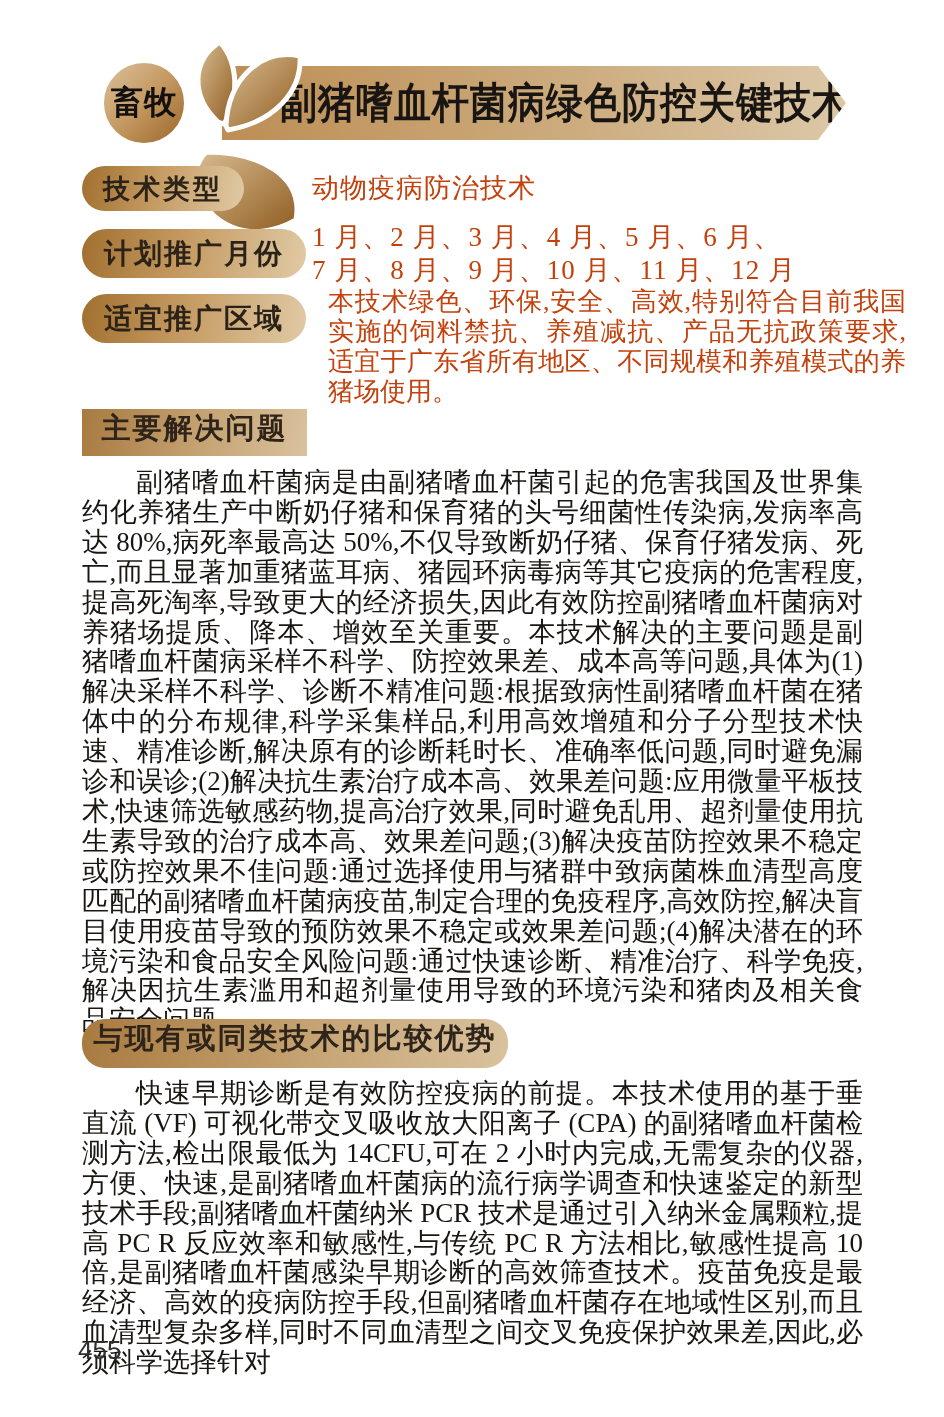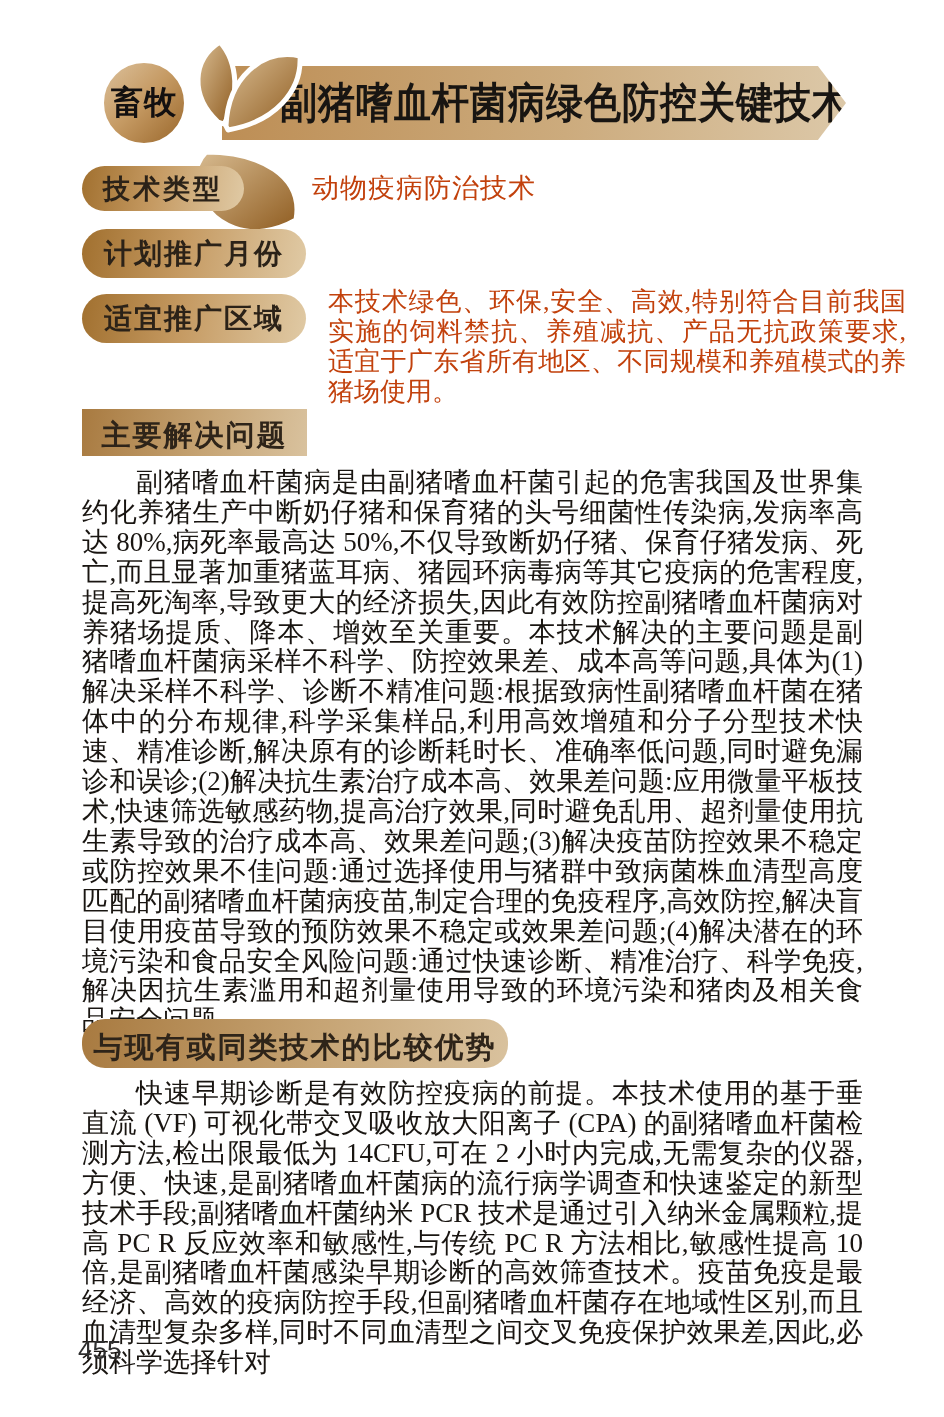--- a/index.html
+++ b/index.html
@@ -53,21 +53,21 @@
 
   .info-value{position:absolute;color:#c2410c;}
   .value-1{left:312px;top:166px;height:45px;line-height:45px;font-size:27px;letter-spacing:1px;}
   .value-2{left:312px;top:221px;font-size:27px;line-height:33px;letter-spacing:1px;}
   .value-3{left:312px;top:287px;width:578px;font-size:26px;line-height:30px;text-align:justify;margin-left:16px;}
 
   
   .head-box{
     position:absolute;
     background:linear-gradient(100deg,#a87a40 0%,#c6a474 55%,#d9c29e 100%);
-    display:flex;align-items:flex-end;justify-content:center;
+    display:flex;align-items:flex-start;justify-content:center;
     font-family:"Liberation Sans","DejaVu Sans",sans-serif;
     font-weight:700;color:#2e2419;font-size:29px;letter-spacing:2px;
   }
   .head-box-1{left:82px;top:409px;width:225px;height:47px;}
   .head-box-2{left:82px;top:1019px;width:426px;height:49px;border-radius:23px;}
 
   
   .para{
     position:absolute;left:82px;width:781px;
     font-size:27px;line-height:29.9px;color:#191511;
@@ -114,20 +114,24 @@
   </div>
 
   <div class="pill pill-1">
     <span>技术类型</span>
   </div>
   <div class="info-value value-1">动物疫病防治技术</div>
 
   <div class="pill pill-2">
     <span>计划推广月份</span>
   </div>
+  <div class="info-value value-2">
+    <div>1 月、2 月、3 月、4 月、5 月、6 月、</div>
+    <div>7 月、8 月、9 月、10 月、11 月、12 月</div>
+  </div>
 
   <div class="pill pill-3">
     <span>适宜推广区域</span>
   </div>
   <div class="info-value value-3">本技术绿色、环保,安全、高效,特别符合目前我国实施的饲料禁抗、养殖减抗、产品无抗政策要求,适宜于广东省所有地区、不同规模和养殖模式的养猪场使用。</div>
 
   <div class="head-box head-box-1">
     <span>主要解决问题</span>
   </div>
   <p class="para para-1">副猪嗜血杆菌病是由副猪嗜血杆菌引起的危害我国及世界集约化养猪生产中断奶仔猪和保育猪的头号细菌性传染病,发病率高达 80%,病死率最高达 50%,不仅导致断奶仔猪、保育仔猪发病、死亡,而且显著加重猪蓝耳病、猪园环病毒病等其它疫病的危害程度,提高死淘率,导致更大的经济损失,因此有效防控副猪嗜血杆菌病对养猪场提质、降本、增效至关重要。本技术解决的主要问题是副猪嗜血杆菌病采样不科学、防控效果差、成本高等问题,具体为(1)解决采样不科学、诊断不精准问题:根据致病性副猪嗜血杆菌在猪体中的分布规律,科学采集样品,利用高效增殖和分子分型技术快速、精准诊断,解决原有的诊断耗时长、准确率低问题,同时避免漏诊和误诊;(2)解决抗生素治疗成本高、效果差问题:应用微量平板技术,快速筛选敏感药物,提高治疗效果,同时避免乱用、超剂量使用抗生素导致的治疗成本高、效果差问题;(3)解决疫苗防控效果不稳定或防控效果不佳问题:通过选择使用与猪群中致病菌株血清型高度匹配的副猪嗜血杆菌病疫苗,制定合理的免疫程序,高效防控,解决盲目使用疫苗导致的预防效果不稳定或效果差问题;(4)解决潜在的环境污染和食品安全风险问题:通过快速诊断、精准治疗、科学免疫,解决因抗生素滥用和超剂量使用导致的环境污染和猪肉及相关食品安全问题。</p>

